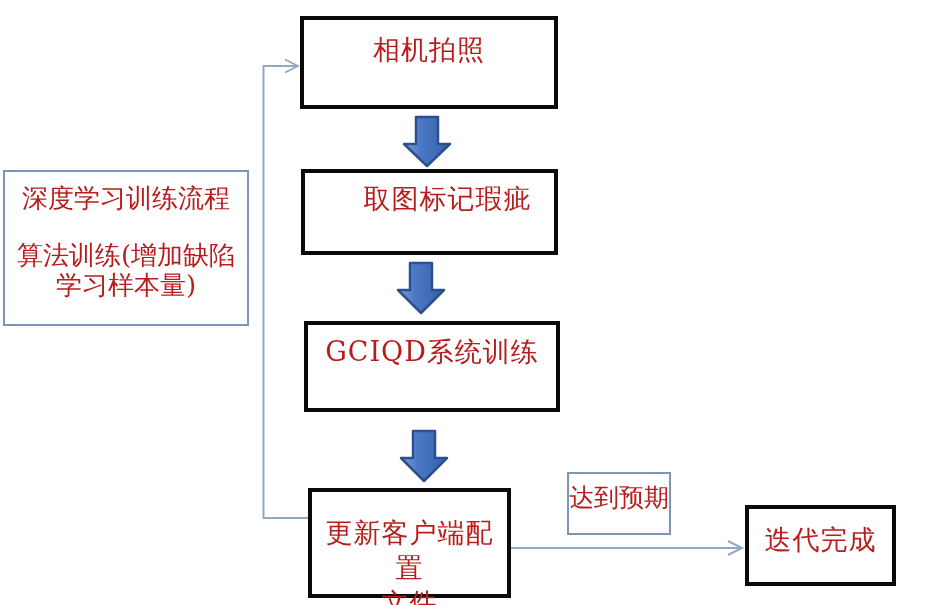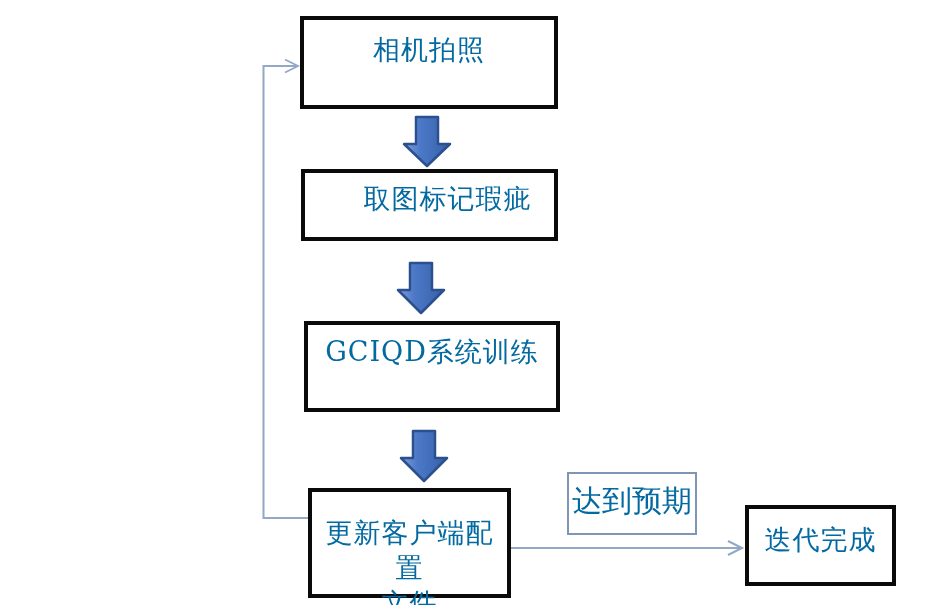--- a/index.html
+++ b/index.html
@@ -2,21 +2,21 @@
 <html><head>
 <meta charset="utf-8">
 <style>
   html, body { margin: 0; padding: 0; background: #ffffff; }
   #canvas {
     position: relative;
     width: 930px;
     height: 605px;
     background: #ffffff;
     font-family: "DejaVu Serif", "Liberation Serif", serif;
-    color: #0369a1;
+    color: #b91c1c;
     overflow: hidden;
   }
   #connector-layer {
     position: absolute;
     left: 0; top: 0;
     width: 930px; height: 605px;
   }
   .node {
     position: absolute;
     box-sizing: border-box;
@@ -27,26 +27,26 @@
     letter-spacing: 1px;
   }
   .thin-box {
     position: absolute;
     box-sizing: border-box;
     background: #ffffff;
     border: 2px solid #7e95b5;
     text-align: center;
   }
   #box-camera  { left: 300px; top: 16px;  width: 258px; height: 93px;  padding-top: 12px; }
-  #box-mark    { left: 301px; top: 169px; width: 257px; height: 72px;  padding-top: 8px; padding-left: 36px; }
+  #box-mark    { left: 301px; top: 169px; width: 257px; height: 86px;  padding-top: 8px; padding-left: 36px; }
   #box-train   { left: 304px; top: 321px; width: 256px; height: 91px;  padding-top: 9px; }
   #box-update  { left: 308px; top: 488px; width: 203px; height: 110px; padding-top: 23px; line-height: 35px; }
   #box-done    { left: 745px; top: 505px; width: 151px; height: 81px;  padding-top: 13px; }
   #box-note    { left: 3px;   top: 170px; width: 246px; height: 156px; padding-top: 11px; font-size: 26px; line-height: 30px; }
-  #box-expect  { left: 567px; top: 472px; width: 130px; height: 63px;  padding-top: 7px;  font-size: 30px; }
+  #box-expect  { left: 567px; top: 472px; width: 104px; height: 63px;  padding-top: 7px;  font-size: 25px; }
   .note-line1 { display: block; margin-bottom: 27px; }
   .note-line2, .note-line3, .upd-line { display: block; }
 </style>
 </head>
 <body>
 
 <div id="canvas">
 
   <svg id="connector-layer" viewBox="0 0 930 605" xmlns="http://www.w3.org/2000/svg">
     <defs>
@@ -94,18 +94,23 @@
 
   <div class="node" id="box-update">
     <span class="upd-line">更新客户端配置</span>
     <span class="upd-line">文件</span>
   </div>
 
   <div class="node" id="box-done">
     <span>迭代完成</span>
   </div>
 
+  <div class="thin-box" id="box-note">
+    <span class="note-line1">深度学习训练流程</span>
+    <span class="note-line2">算法训练(增加缺陷</span>
+    <span class="note-line3">学习样本量)</span>
+  </div>
 
   <div class="thin-box" id="box-expect">
     <span>达到预期</span>
   </div>
 
 </div>
 
 </body></html>

